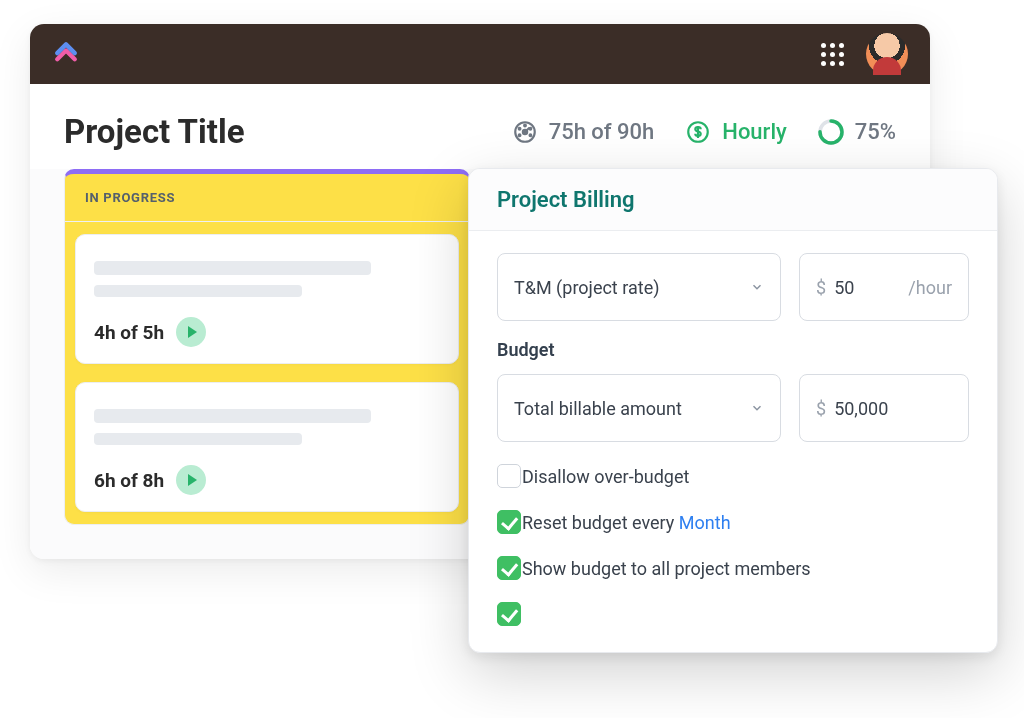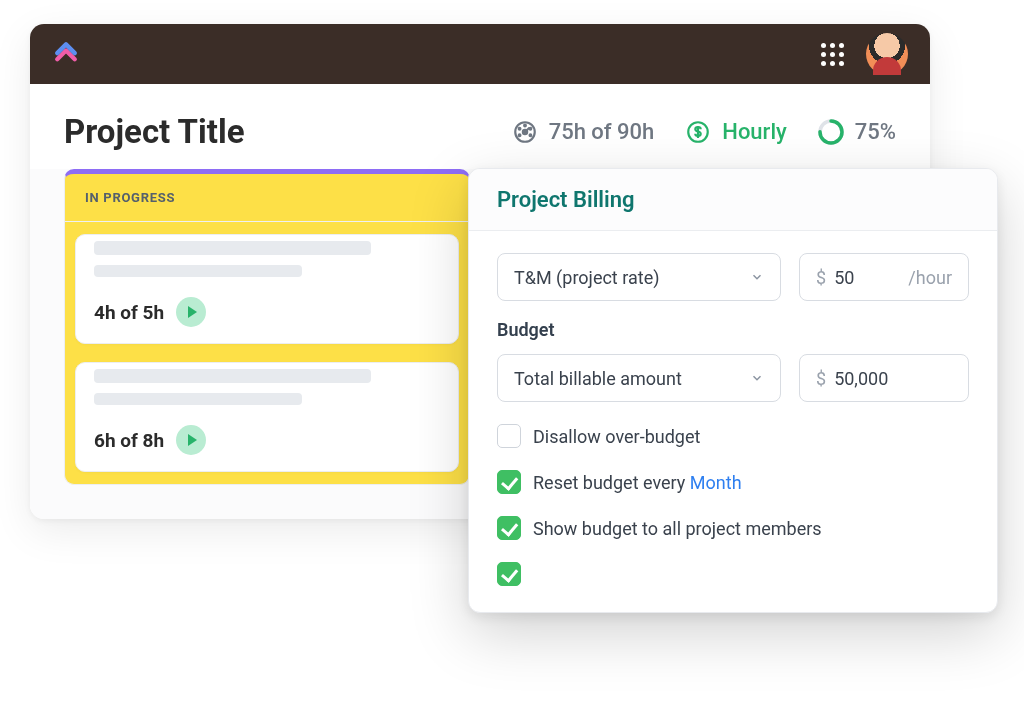--- a/index.html
+++ b/index.html
@@ -70,21 +70,21 @@
     flex:1; background:#fde047; border-radius:10px; border:1px solid #eceef1; min-width:0;
   }
   .col .col-header{
     padding:16px 20px; font-size:13px; letter-spacing:0.7px; font-weight:700; color:#55606c;
     border-bottom:1px solid #eef0f3;
   }
   .col.purple{ border-top:5px solid #8e6df5;}
   .col.teal  { border-top:5px solid #2bc6a0;}
   .col-body { padding:12px 10px; display:flex; flex-direction:column; gap:18px;}
   .card {
-    background:#fff; border:1px solid #eceef1; border-radius:10px; padding:6px 18px 16px;
+    background:#fff; border:1px solid #eceef1; border-radius:10px; padding:26px 18px 16px;
     box-shadow: 0 1px 3px rgba(0,0,0,0.03);
   }
   .skel { background:#e7eaee; border-radius:4px; height:12px; margin-bottom:10px;}
   .skel.long{ width:80%; height:14px;}
   .skel.med { width:60%;}
   .card-footer{ display:flex; align-items:center; gap:12px; margin-top:20px;}
   .card-time{ font-size:19px; font-weight:700; color:#2b2b2b;}
   .play-btn{
     width:30px; height:30px; border-radius:50%; background:#b9ecd2;
     display:flex; align-items:center; justify-content:center;
@@ -106,32 +106,32 @@
     border:1px solid #e8eaee;
   }
   .panel-header{
     padding:18px 28px; font-size:22px; font-weight:600; color:#0f766e;
     border-bottom:1px solid #ebedf0; background:#fcfcfd;
   }
   .panel-body{ padding: 22px 28px 26px; display:flex; flex-direction:column; gap:14px;}
   .section-label{ font-size:18px; font-weight:600; color:#34404e; margin-top:4px;}
   .row { display:flex; gap:18px; }
   .select-box, .input-box{
-    border:1px solid #d8dce2; border-radius:8px; height:48px; display:flex; align-items:center;
+    border:1px solid #d8dce2; border-radius:8px; height:68px; display:flex; align-items:center;
     padding:0 16px; font-size:18px; color:#3a424d; background:#fff;
   }
   .select-box{ flex:1; justify-content:space-between; cursor:pointer;}
   .input-box{ gap:8px;}
   .input-box.rate{ width:170px;}
   .input-box.amount{ width:170px;}
   .prefix{ color:#9aa2ad;}
   .suffix{ color:#9aa2ad; margin-left:auto;}
   .chev { width:14px; height:14px;}
 
-  .check-row{ display:flex; align-items:center; gap:12px; font-size:18px; color:#3a424d; margin-top:8px;}
+  .check-row{ display:flex; align-items:center; gap:1px; font-size:18px; color:#3a424d; margin-top:8px;}
   .checkbox{
     width:24px; height:24px; border-radius:5px; border:1.5px solid #cfd4db; background:#fff;
     display:flex; align-items:center; justify-content:center; flex-shrink:0;
   }
   .checkbox.checked{ background:#3fbf63; border-color:#3fbf63;}
   .checkbox.checked::after{
     content:""; width:7px; height:12px; border:solid #fff; border-width:0 3px 3px 0;
     transform: rotate(40deg) translateY(-1px);
   }
   .link{ color:#2e7ff0;}

